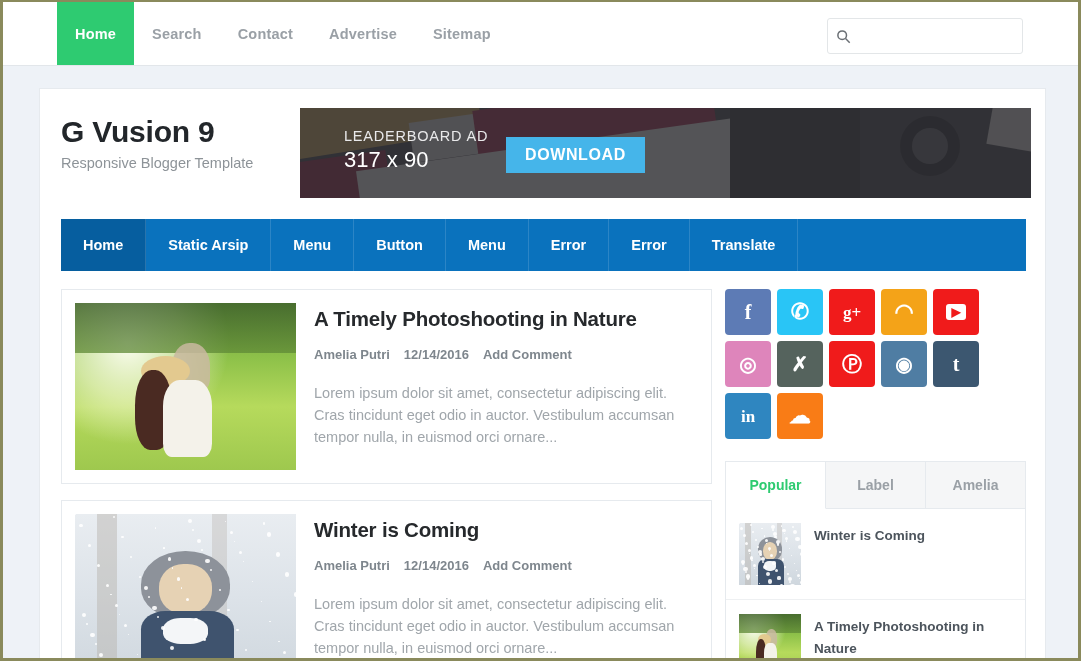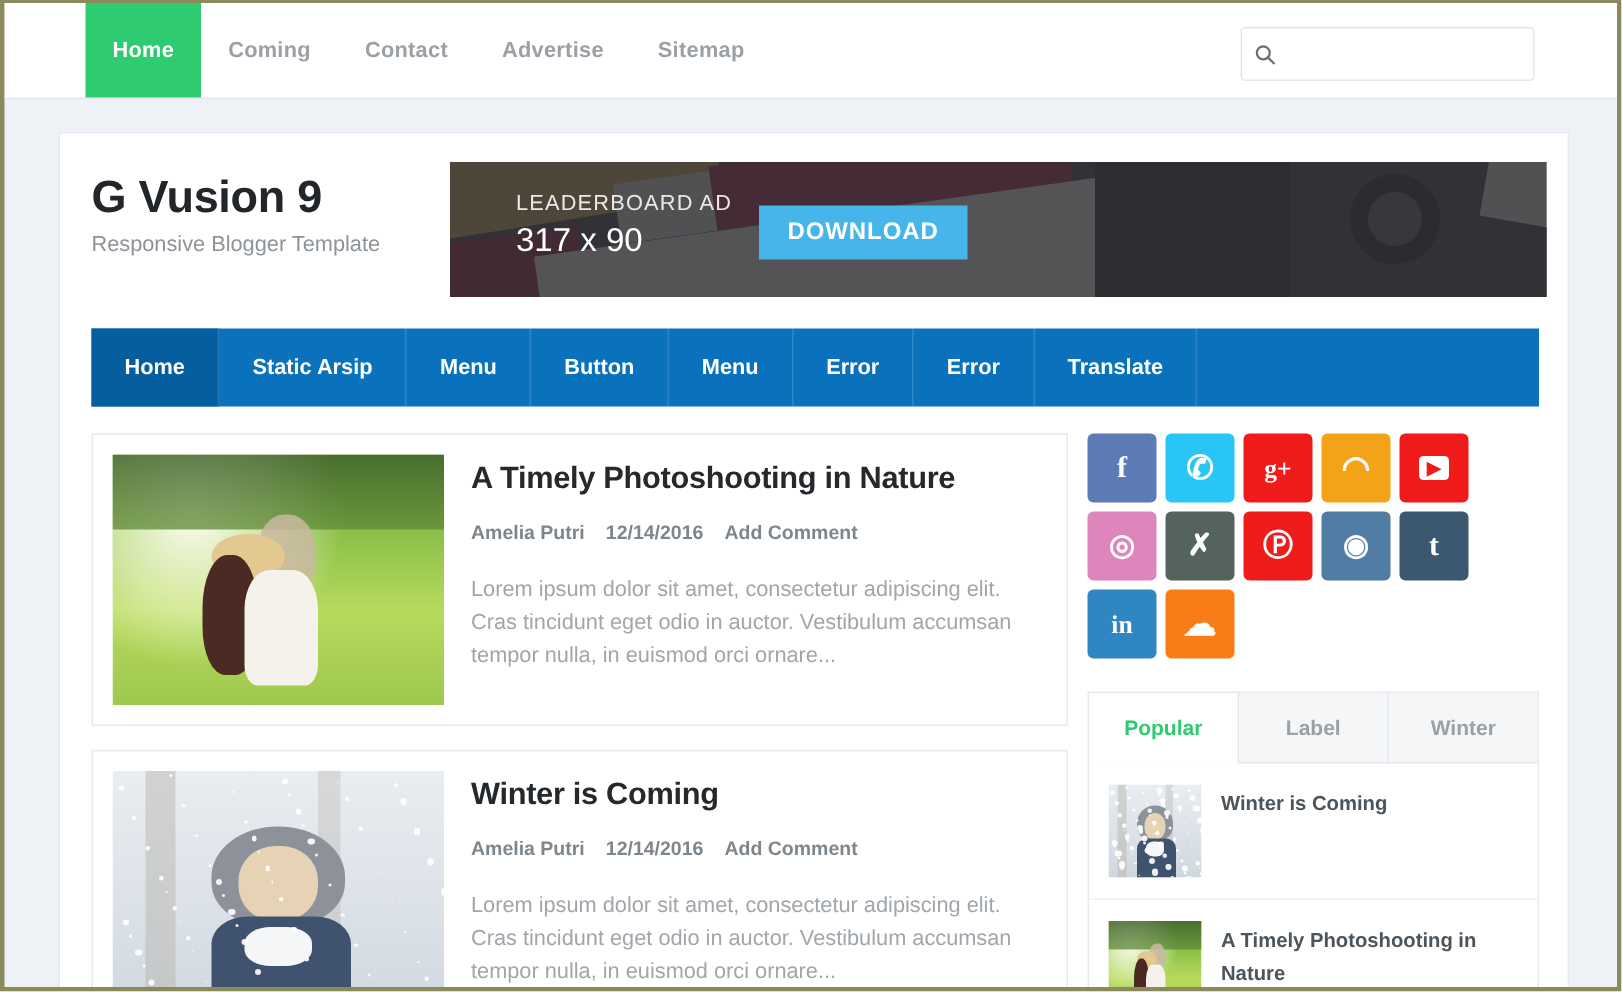--- a/index.html
+++ b/index.html
@@ -143,21 +143,21 @@
   .ph { position: absolute; inset: 0; }
 </style>
 </head>
 <body>
 
 <div id="viewport">
 
   <div id="topbar">
     <div id="topnav">
         <div class="topnav-item active">Home</div>
-        <div class="topnav-item">Coming</div>
+        <div class="topnav-item">Search</div>
         <div class="topnav-item">Contact</div>
         <div class="topnav-item">Advertise</div>
         <div class="topnav-item">Sitemap</div>
       </div>
 
     <div id="searchbox">
       <span class="mag">
         <svg width="15" height="15" viewBox="0 0 16 16" fill="none" stroke="#6a6f74" stroke-width="1.6">
           <circle cx="6.6" cy="6.6" r="4.6"></circle>
             <line x1="10.2" y1="10.2" x2="14.6" y2="14.6"></line>
@@ -344,21 +344,21 @@
             </div>
             <div class="soc" style="background: rgb(249, 124, 22);">
               <span style="font-size: 22px; font-weight: bold; line-height: 1; font-family: &quot;Liberation Serif&quot;, serif;">☁</span>
             </div>
           </div>
 
         <div id="tabs-widget">
           <div id="tabs">
               <div class="tab active">Popular</div>
               <div class="tab">Label</div>
-              <div class="tab">Winter</div>
+              <div class="tab">Amelia</div>
             </div>
           <div id="popular">
               <div class="pop-item">
                 <div class="pop-thumb">
                   <div class="ph" style="background: linear-gradient(rgb(233, 237, 241) 0%, rgb(221, 227, 233) 48%, rgb(207, 215, 222) 100%);">
                     <div style="position:absolute;left:10%;top:0;width:9%;height:100%;background:#b6b2ab;opacity:.45"></div>
                     <div style="position:absolute;left:62%;top:0;width:7%;height:100%;background:#b6b2ab;opacity:.35"></div>
                     <div style="position:absolute;left:30%;top:22%;width:40%;height:40%;background:#8d929a;border-radius:50% 50% 44% 44%"></div>
                     <div style="position:absolute;left:38%;top:30%;width:24%;height:30%;background:#e6d2b4;border-radius:46%"></div>
                     <div style="position:absolute;left:30%;top:58%;width:42%;height:42%;background:#3f536e;border-radius:26% 26% 0 0"></div>

